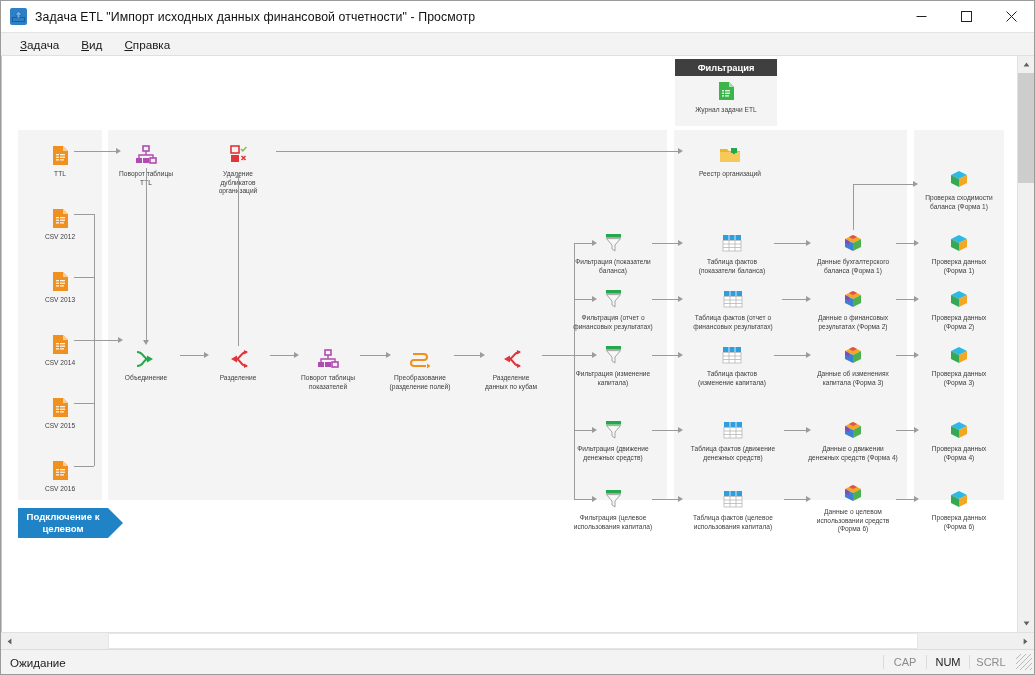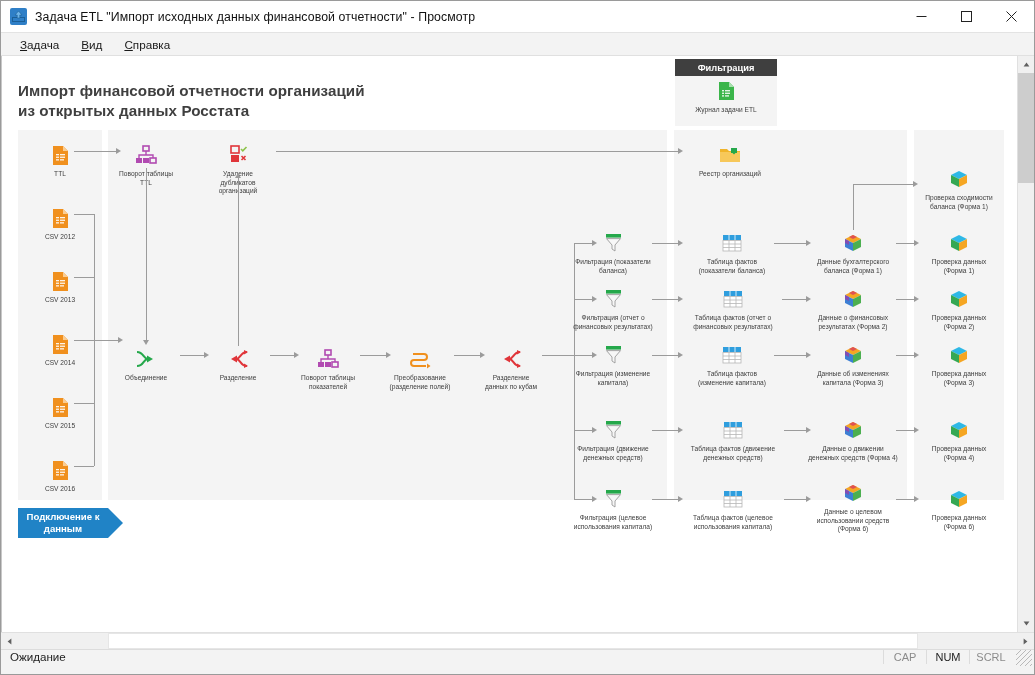--- a/index.html
+++ b/index.html
@@ -154,21 +154,21 @@
   .hscroll{
     height:16px;min-height:16px;display:flex;align-items:stretch;background:#f0f0f0;
     border-top:1px solid #e0e0e0;
   }
   .hs-btn{width:17px;display:flex;align-items:center;justify-content:center;background:#f0f0f0;}
   .hs-track{flex:1;position:relative;background:#f0f0f0;}
   .hs-thumb{position:absolute;left:90px;top:0;bottom:0;width:810px;background:#fff;border:1px solid #e6e6e6;box-sizing:border-box;}
 
   
   .statusbar{
-    height:24px;min-height:24px;display:flex;align-items:flex-start;
+    height:24px;min-height:24px;display:flex;align-items:center;
     background:#f3f3f3;border-top:1px solid #dcdcdc;font-size:11.6px;color:#222;
   }
   .status-text{padding-left:9px;flex:1;}
   .status-cell{
     width:42px;text-align:center;color:#8b8b8b;font-size:11px;
     border-left:1px solid #dcdcdc;line-height:14px;
   }
   .status-cell.on{color:#222;}
   .grip-corner{
     width:16px;height:16px;margin-right:2px;margin-left:4px;
@@ -212,22 +212,20 @@
   <div class="menubar">
     <div class="menu-item"><span class="acc">З</span><span>адача</span></div>
     <div class="menu-item"><span class="acc">В</span><span>ид</span></div>
     <div class="menu-item"><span class="acc">С</span><span>правка</span></div>
   </div>
 
 
   <div class="canvas-wrap">
     <div class="canvas">
 
-      <div class="diag-title">Импорт финансовой отчетности организаций
-из открытых данных Росстата</div>
 
       <div class="lane" style="left:16px;width:84px;"></div>
       <div class="lane-gap" style="left:100px;width:6px;"></div>
       <div class="lane" style="left:106px;width:559px;"></div>
       <div class="lane-gap" style="left:665px;width:7px;"></div>
       <div class="lane" style="left:672px;width:233px;"></div>
       <div class="lane-gap" style="left:905px;width:7px;"></div>
       <div class="lane" style="left:912px;width:90px;"></div>
 
       <div class="log-box"></div>
@@ -769,21 +767,21 @@
             <path d="M18 6 L10 10 L10 18 L18 14 Z" fill="#f5a623"></path>
           </svg>
         </div>
         <div class="nlabel">Проверка данных
 (Форма 6)</div>
       </div>
 
       <div class="banner">
         <div class="phase" style="left:0px;width:90px;">
           <span class="ptxt">Подключение к
-данным</span>
+целевом</span>
         </div>
       </div>
 
     </div>
 
     <div class="vscroll">
       <div class="vs-btn">
         <svg width="7" height="5" viewBox="0 0 7 5">
             <path d="M3.5 0.6 L6.4 4.4 L0.6 4.4 Z" fill="#606060"></path>
           </svg>

